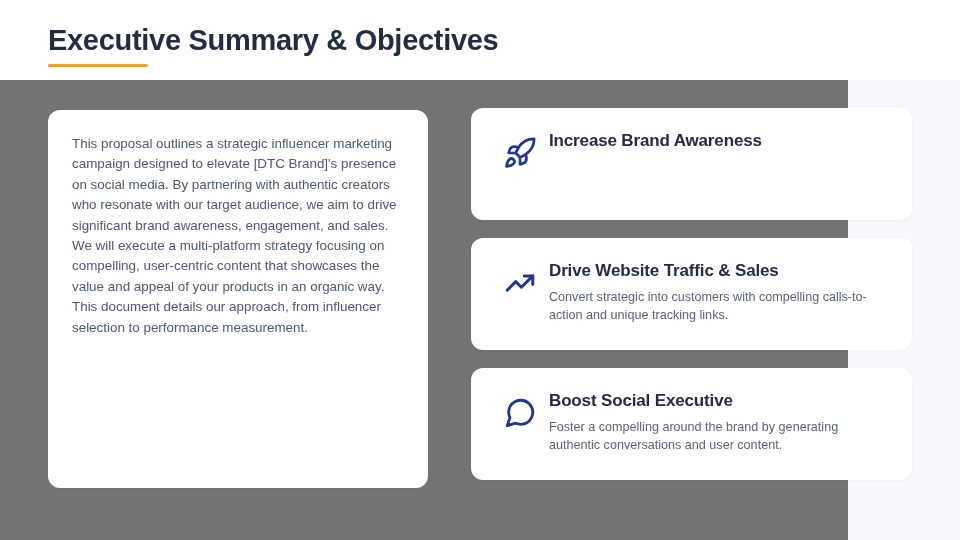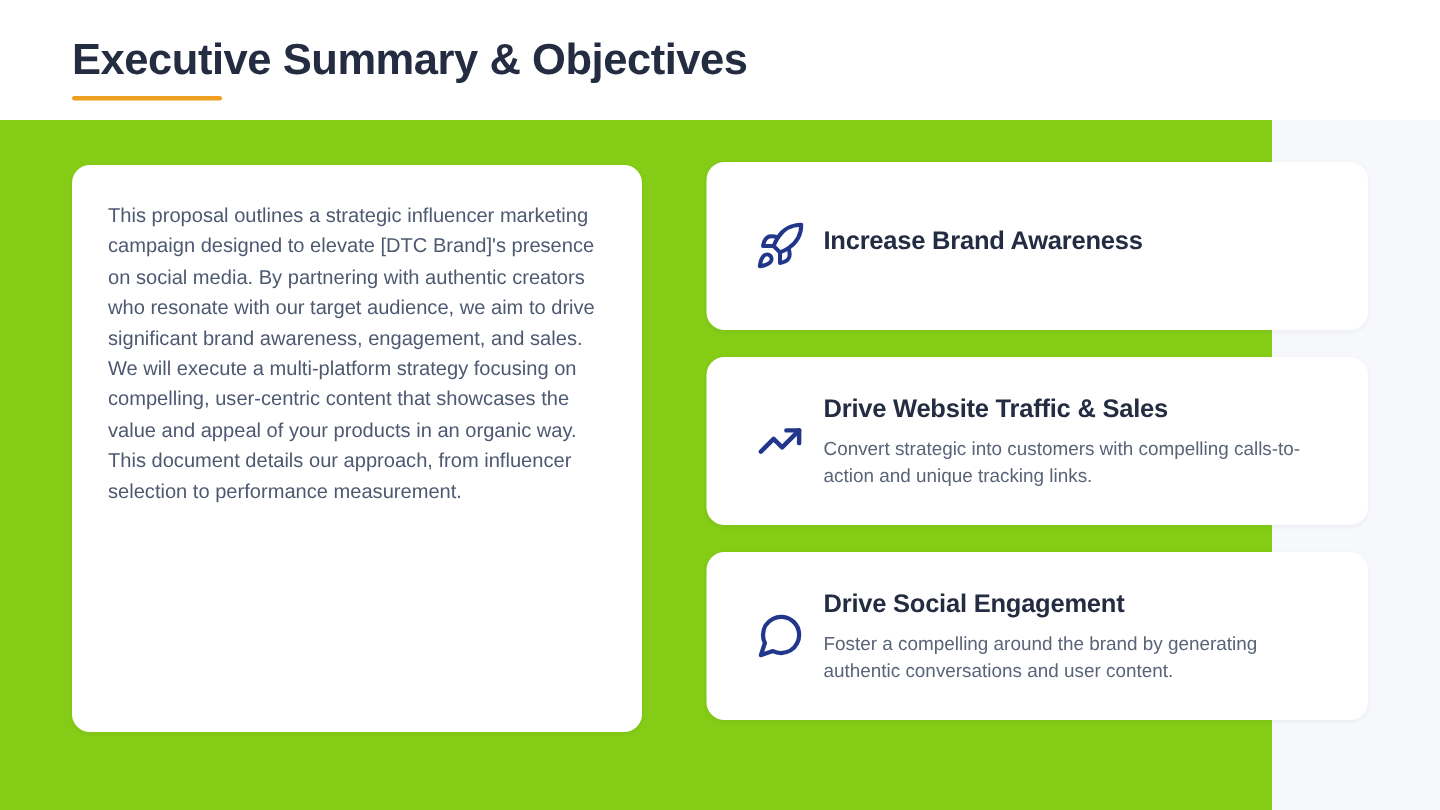--- a/index.html
+++ b/index.html
@@ -13,21 +13,21 @@
     background: #f7f8fb;
     font-family: "Liberation Sans", sans-serif;
     -webkit-font-smoothing: antialiased;
   }
 
   
   .slide {
     position: relative;
     width: 848px;
     height: 540px;
-    background: #84cc16;
+    background: #737373;
   }
 
   
   .header-band {
     position: absolute;
     left: 0;
     top: 0;
     width: 960px;
     height: 80px;
     background: #ffffff;
@@ -94,21 +94,21 @@
   }
   .objective-card {
     position: relative;
     width: 441px;
     background: #ffffff;
     border-radius: 12px;
     box-sizing: border-box;
     padding: 22px 26px 22px 20px;
     margin-bottom: 18px;
     display: flex;
-    align-items: center;
+    align-items: flex-start;
     box-shadow: 0 1px 3px rgba(30, 45, 80, 0.05);
     min-height: 112px;
   }
   .objective-card:last-child {
     margin-bottom: 0;
   }
   .obj-icon {
     flex: 0 0 58px;
     width: 58px;
     height: 46px;
@@ -182,20 +182,20 @@
         </div>
       </div>
 
       <div class="objective-card">
         <span class="obj-icon">
           <svg width="34" height="34" viewBox="0 0 24 24" fill="none" stroke="currentColor" stroke-width="2" stroke-linecap="round" stroke-linejoin="round">
             <path d="M21 11.5a8.38 8.38 0 0 1-.9 3.8 8.5 8.5 0 0 1-7.6 4.7 8.38 8.38 0 0 1-3.8-.9L3 21l1.9-5.7a8.38 8.38 0 0 1-.9-3.8 8.5 8.5 0 0 1 4.7-7.6 8.38 8.38 0 0 1 3.8-.9h.5a8.48 8.48 0 0 1 8 8v.5z"></path>
           </svg>
         </span>
         <div class="obj-body">
-          <div class="obj-title">Drive Social Engagement</div>
+          <div class="obj-title">Boost Social Executive</div>
           <div class="obj-desc">Foster a compelling around the brand by generating authentic conversations and user content.</div>
         </div>
       </div>
 
     </div>
   </div>
 </div>
 
 </body></html>

